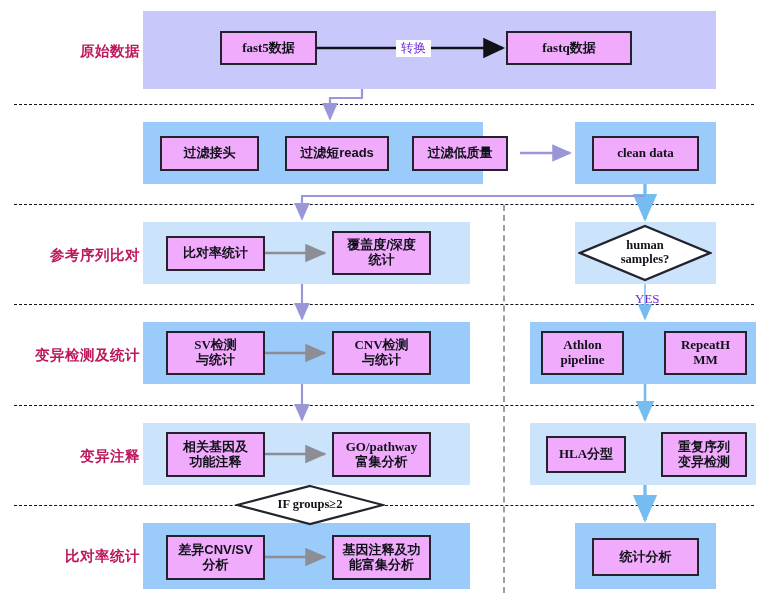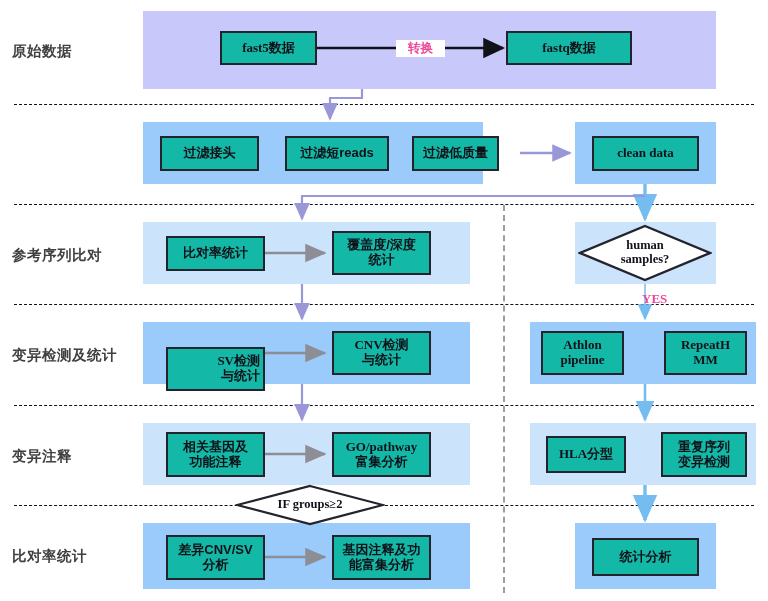--- a/index.html
+++ b/index.html
@@ -19,28 +19,28 @@
   .vsep{
     position:absolute;width:0;
     border-left:2px dashed #9d9da3;
   }
 
   
   .band{position:absolute;}
 
   
   .stage-label{
-    position:absolute;left:12px;width:128px;text-align:left;
-    font-weight:bold;font-size:14.5px;color:#404040;
+    position:absolute;left:12px;width:128px;text-align:right;
+    font-weight:bold;font-size:14.5px;color:#be185d;
     letter-spacing:.5px;white-space:nowrap;
   }
 
   
   .node{
-    position:absolute;background:#14b8a6;border:2px solid #23232e;
+    position:absolute;background:#f0abfc;border:2px solid #23232e;
     display:flex;align-items:center;justify-content:center;
     text-align:center;line-height:1.15;
     font-family:"Liberation Serif","DejaVu Serif",serif;
     font-weight:bold;font-size:13px;color:#11111a;
     box-sizing:border-box;
   }
   .node.sans{font-family:"Liberation Sans","DejaVu Sans",sans-serif;}
   .node span{display:block;padding:0 3px;}
 
   
@@ -49,23 +49,23 @@
   .diamond .dtext{
     position:absolute;left:0;top:0;width:100%;height:100%;
     display:flex;align-items:center;justify-content:center;
     text-align:center;line-height:1.1;
     font-family:"Liberation Serif","DejaVu Serif",serif;
     font-weight:bold;font-size:12.5px;color:#11111a;
   }
 
   
   .edge-label{
-    position:absolute;background:#ffffff;padding:0 12px;
+    position:absolute;background:#ffffff;padding:0 5px;
     font-family:"Liberation Sans","DejaVu Sans",sans-serif;
-    font-weight:bold;font-size:12.5px;color:#ec4899;white-space:nowrap;
+    font-weight:normal;font-size:12.5px;color:#6d28d9;white-space:nowrap;
   }
   .edge-label.serif{
     font-family:"Liberation Serif","DejaVu Serif",serif;
     font-size:13px;background:transparent;
   }
 
   
   #wires{position:absolute;left:0;top:0;width:768px;height:601px;
          pointer-events:none;}
 </style>
@@ -157,21 +157,21 @@
   <div class="node" style="left:506px;top:31px;width:126px;height:34px;">
     <span>fastq数据</span>
   </div>
 
   <div class="node sans" style="left:160px;top:136px;width:99px;height:35px;">
     <span>过滤接头</span>
   </div>
   <div class="node sans" style="left:285px;top:136px;width:104px;height:35px;">
     <span>过滤短reads</span>
   </div>
-  <div class="node sans" style="left:412px;top:136px;width:87px;height:35px;">
+  <div class="node sans" style="left:412px;top:136px;width:96px;height:35px;">
     <span>过滤低质量</span>
   </div>
   <div class="node" style="left:592px;top:136px;width:107px;height:35px;">
     <span>clean data</span>
   </div>
 
   <div class="node sans" style="left:166px;top:236px;width:99px;height:35px;">
     <span>比对率统计</span>
   </div>
   <div class="node sans" style="left:332px;top:231px;width:99px;height:44px;flex-direction:column;">
@@ -185,21 +185,21 @@
     </svg>
     <div class="dtext">
       <div>
         <div>human</div>
         <div>samples?</div>
       </div>
     </div>
   </div>
   <div class="edge-label serif" style="left:630px;top:291px;">YES</div>
 
-  <div class="node" style="left:166px;top:347px;width:99px;height:44px;flex-direction:column;align-items:flex-end;">
+  <div class="node" style="left:166px;top:331px;width:99px;height:44px;flex-direction:column;">
     <span>SV检测</span>
     <span>与统计</span>
   </div>
   <div class="node" style="left:332px;top:331px;width:99px;height:44px;flex-direction:column;">
     <span>CNV检测</span>
     <span>与统计</span>
   </div>
 
   <div class="node" style="left:541px;top:331px;width:83px;height:44px;flex-direction:column;">
     <span>Athlon</span>

